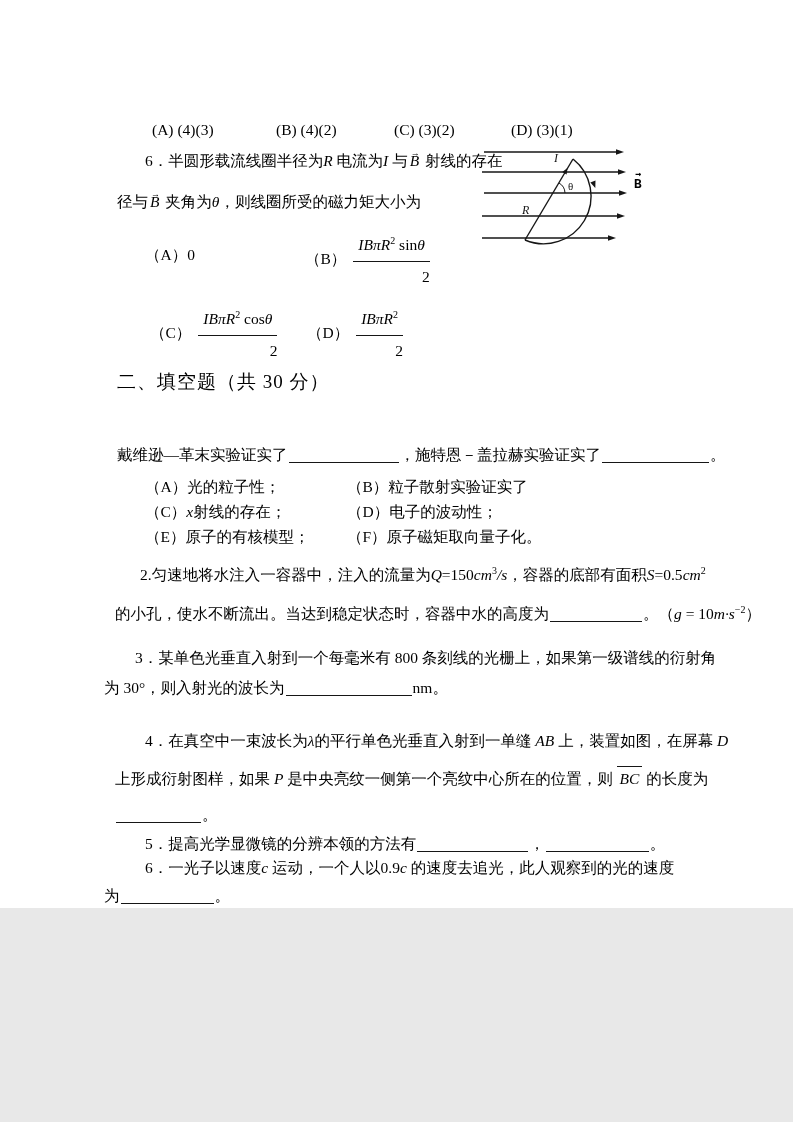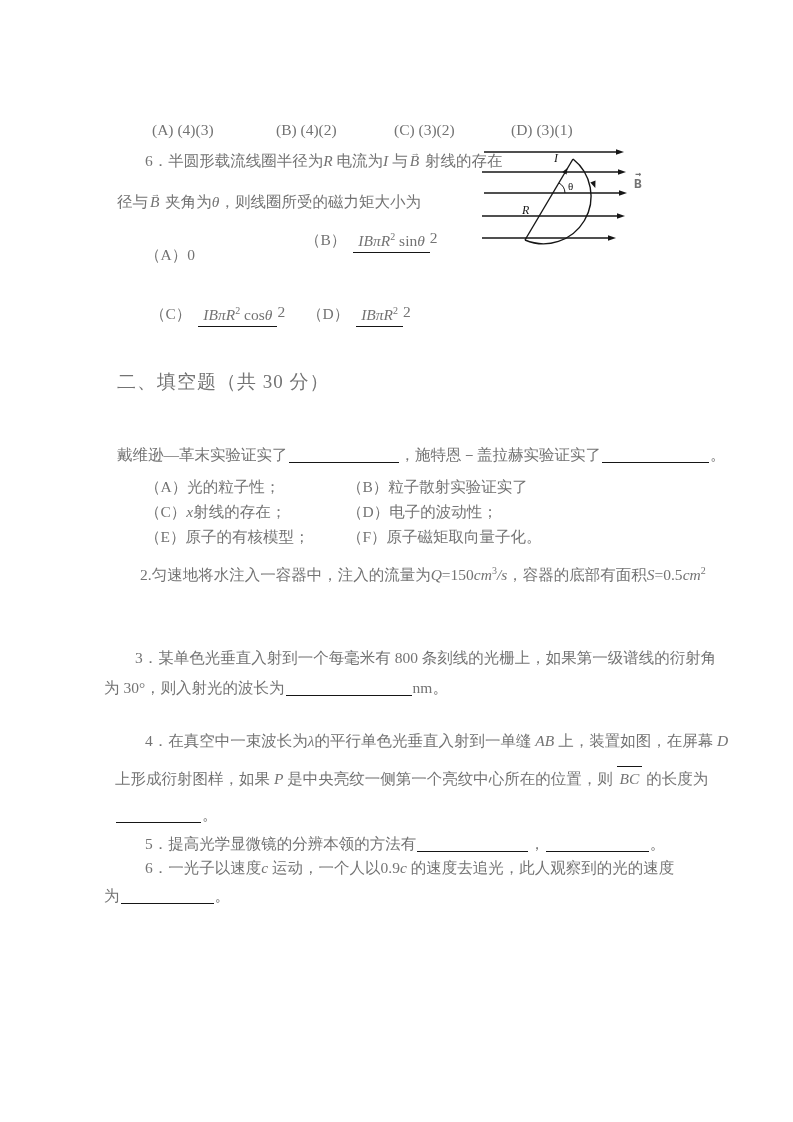--- a/index.html
+++ b/index.html
@@ -1,31 +1,31 @@
 <!DOCTYPE html>
 <html><head>
 <meta charset="utf-8">
 <style>
   html,body { margin:0; padding:0; background:#e8e8e8; }
   .page {
-    position:relative; width:793px; height:1122px; margin:0 auto;
+    position:relative; width:793px; height:908px; margin:0 auto;
     background:#ffffff; overflow:hidden;
     font-family:"Liberation Serif","DejaVu Serif",serif;
-    font-size:15.5px; color:#737373;
+    font-size:15.5px; color:#000000;
   }
   .ln { position:absolute; white-space:nowrap; line-height:20px; }
   .var { font-style:italic; }
   .fn { font-style:normal; }
   .sup { font-size:10px; vertical-align:6px; letter-spacing:0; }
   .blank { display:inline-block; border-bottom:1px solid #161616; height:15px; margin:0 1px; vertical-align:-3px; }
   .vec { position:relative; display:inline-block; font-style:italic; padding:0 2px; }
   .vec .arr { position:absolute; top:-8px; left:3px; font-size:9px; font-style:normal; }
   .ov { display:inline-block; border-top:1px solid #161616; padding:2px 3px 0 3px; font-style:italic; }
   .optrow { display:inline-flex; align-items:center; }
-  .frac { display:inline-flex; flex-direction:row; text-align:right; margin-left:7px; line-height:19px; }
+  .frac { display:inline-flex; flex-direction:column; text-align:right; margin-left:7px; line-height:28px; }
   .frac .num { border-bottom:1px solid #161616; padding:0 5px 2px 5px; }
   .frac .den { padding-top:1px; }
   .heading { font-size:19px; line-height:24px; letter-spacing:1px; }
   .bvec { position:absolute; text-align:center; font-family:"DejaVu Sans Mono",monospace; font-size:13px; font-weight:bold; }
   .bvec .arr { display:block; font-size:10px; line-height:7px; }
   .bvec .bb { display:block; line-height:14px; }
   svg text { font-family:"Liberation Serif","DejaVu Serif",serif; fill:#161616; }
 </style>
 </head>
 <body>
@@ -116,20 +116,23 @@
   <div class="ln" style="left:145px;top:502px">
     <span>（C）</span><span class="var">x</span><span>射线的存在；</span>
   </div>
   <div class="ln" style="left:347px;top:502px">（D）电子的波动性；</div>
   <div class="ln" style="left:145px;top:527px">（E）原子的有核模型；</div>
   <div class="ln" style="left:347px;top:527px">（F）原子磁矩取向量子化。</div>
 
   <div class="ln" style="left:140px;top:561px">
     <span>2.匀速地将水注入一容器中，注入的流量为</span><span class="var">Q</span><span>=150</span><span class="var">cm</span><span class="sup">3</span><span class="var">/s</span><span>，容器的底部有面积</span><span class="var">S</span><span>=0.5</span><span class="var">cm</span><span class="sup">2</span>
   </div>
+  <div class="ln" style="left:115px;top:600px">
+    <span>的小孔，使水不断流出。当达到稳定状态时，容器中水的高度为</span><span class="blank" style="width:92px"></span><span>。（</span><span class="var">g</span><span> = 10</span><span class="var">m·s</span><span class="sup">−2</span><span>）</span>
+  </div>
 
   <div class="ln" style="left:135px;top:648px">3．某单色光垂直入射到一个每毫米有 800 条刻线的光栅上，如果第一级谱线的衍射角</div>
   <div class="ln" style="left:104px;top:678px">
     <span>为 30°，则入射光的波长为</span><span class="blank" style="width:126px"></span><span>nm。</span>
   </div>
 
   <div class="ln" style="left:145px;top:731px">
     <span>4．在真空中一束波长为</span><span class="var">λ</span><span>的平行单色光垂直入射到一单缝 </span><span class="var">AB</span><span> 上，装置如图，在屏幕 </span><span class="var">D</span>
   </div>
   <div class="ln" style="left:115px;top:766px">

